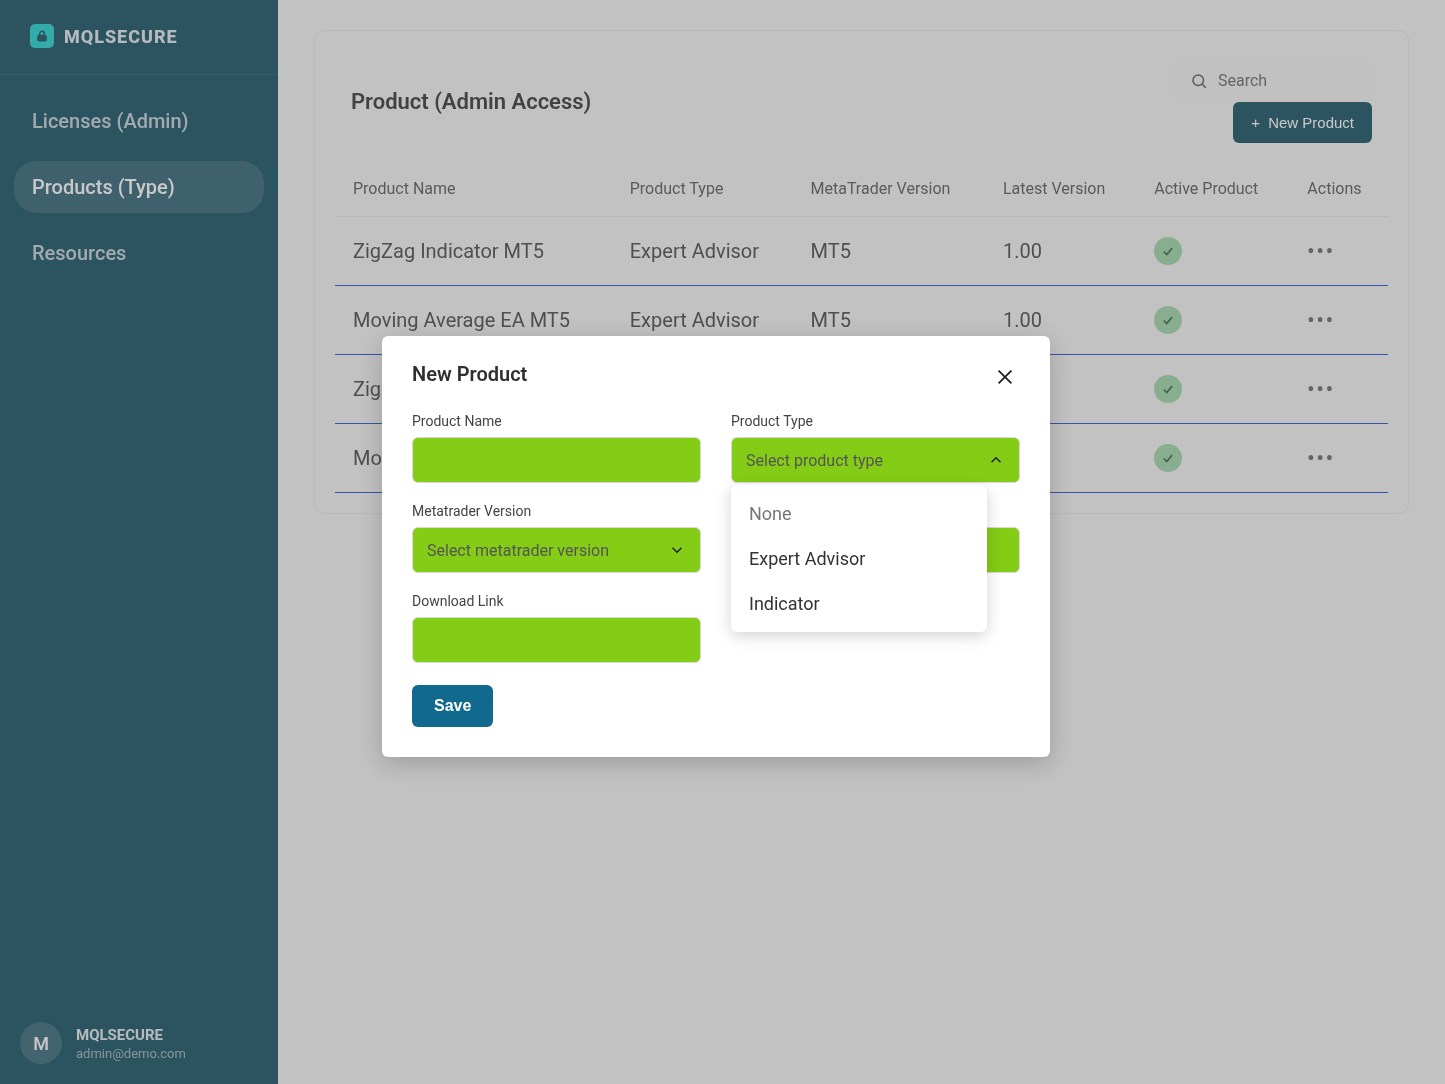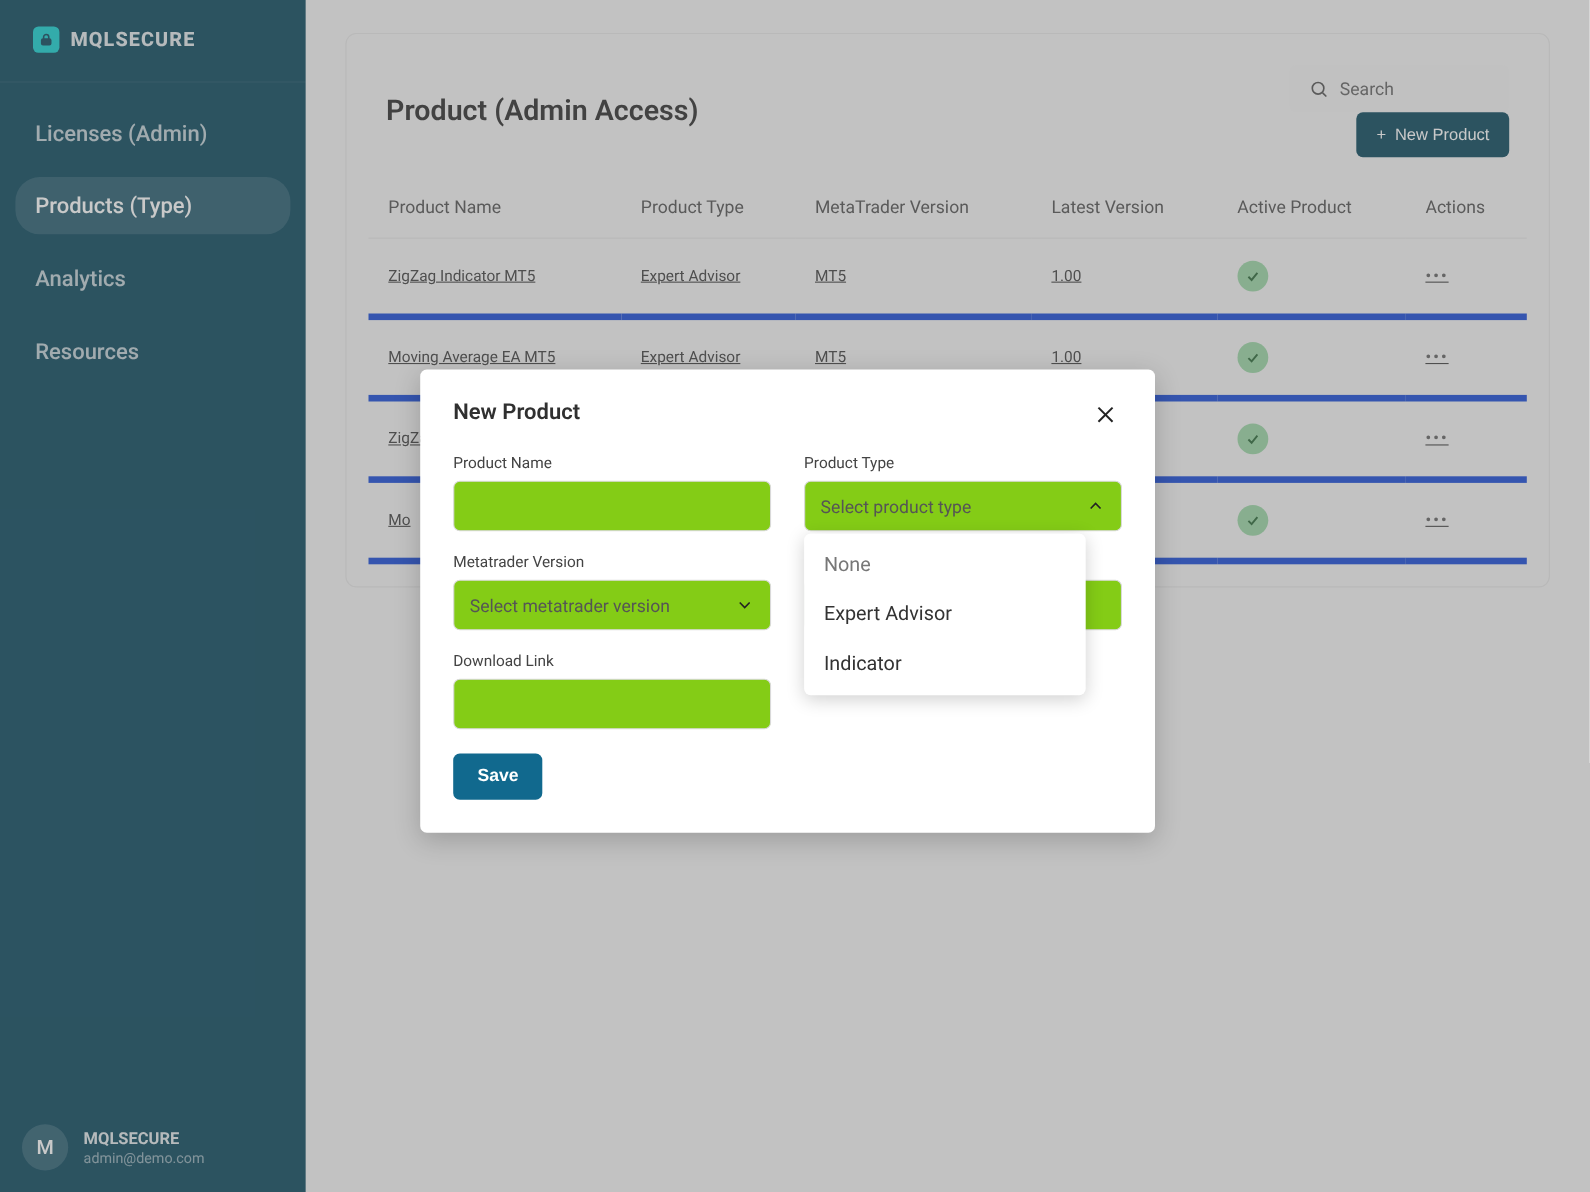--- a/index.html
+++ b/index.html
@@ -69,21 +69,21 @@
       border-radius: 10px;
       border: 1px solid #e6e6e6;
       padding: 0;
     }
     .card-header {
       display: flex;
       align-items: center;
       justify-content: space-between;
       padding: 28px 36px 18px 36px;
     }
-    .page-title { font-size: 26px; font-weight: 600; color: #303030; }
+    .page-title { font-size: 22px; font-weight: 600; color: #303030; }
     .header-actions { display: flex; align-items: flex-end; flex-direction: column; }
     .search-box {
       display: flex; align-items: center; gap: 10px;
       background: #f3f3f3; border-radius: 6px;
       padding: 12px 18px; width: 200px;
       font-size: 16px; color: #666;
     }
     .search-box svg { width: 18px; height: 18px; stroke: #555; }
     .new-product-btn {
       background: #0e4a5f; color: #fff;
@@ -92,22 +92,22 @@
       display: flex; align-items: center; gap: 8px;
       cursor: pointer;
     }
     .table-wrap { padding: 0 20px 20px 20px; }
     table { width: 100%; border-collapse: collapse; }
     thead th {
       text-align: left; font-weight: 400; font-size: 16px; color: #555;
       padding: 18px 18px; border-bottom: 1px solid #e6e6e6;
     }
     tbody td {
-      padding: 20px 18px; border-bottom: 6px solid #1d4ed8;
-      font-size: 14px; color: #444; text-decoration: underline;
+      padding: 20px 18px; border-bottom: 1px solid #1d4ed8;
+      font-size: 20px; color: #444;
     }
     .active-chip {
       width: 28px; height: 28px; border-radius: 50%;
       background: #9cd6a7; display: inline-flex;
       align-items: center; justify-content: center;
     }
     .active-chip svg { width: 14px; height: 14px; stroke: #2d6a3a; }
     .actions-dots { color: #666; letter-spacing: 2px; font-weight: bold; cursor: pointer; }
     .overlay {
       position: absolute; inset: 0;
@@ -171,21 +171,20 @@
         <svg viewBox="0 0 24 24" fill="none" stroke="#0e4a5f" stroke-width="2.5">
             <rect x="5" y="11" width="14" height="9" rx="2" fill="#0e4a5f"></rect>
             <path d="M8 11V8a4 4 0 0 1 8 0v3" stroke="#0e4a5f"></path>
           </svg>
       </div>
       <div class="logo-text">MQLSECURE</div>
     </div>
     <nav class="nav-menu">
       <div class="nav-item">Licenses (Admin)</div>
       <div class="nav-item active">Products (Type)</div>
-      <div class="nav-item">Analytics</div>
       <div class="nav-item">Resources</div>
     </nav>
     <div class="sidebar-footer">
       <div class="avatar">M</div>
       <div class="user-info">
         <div class="user-name">MQLSECURE</div>
         <div class="user-email">admin@demo.com</div>
       </div>
     </div>
   </aside>

